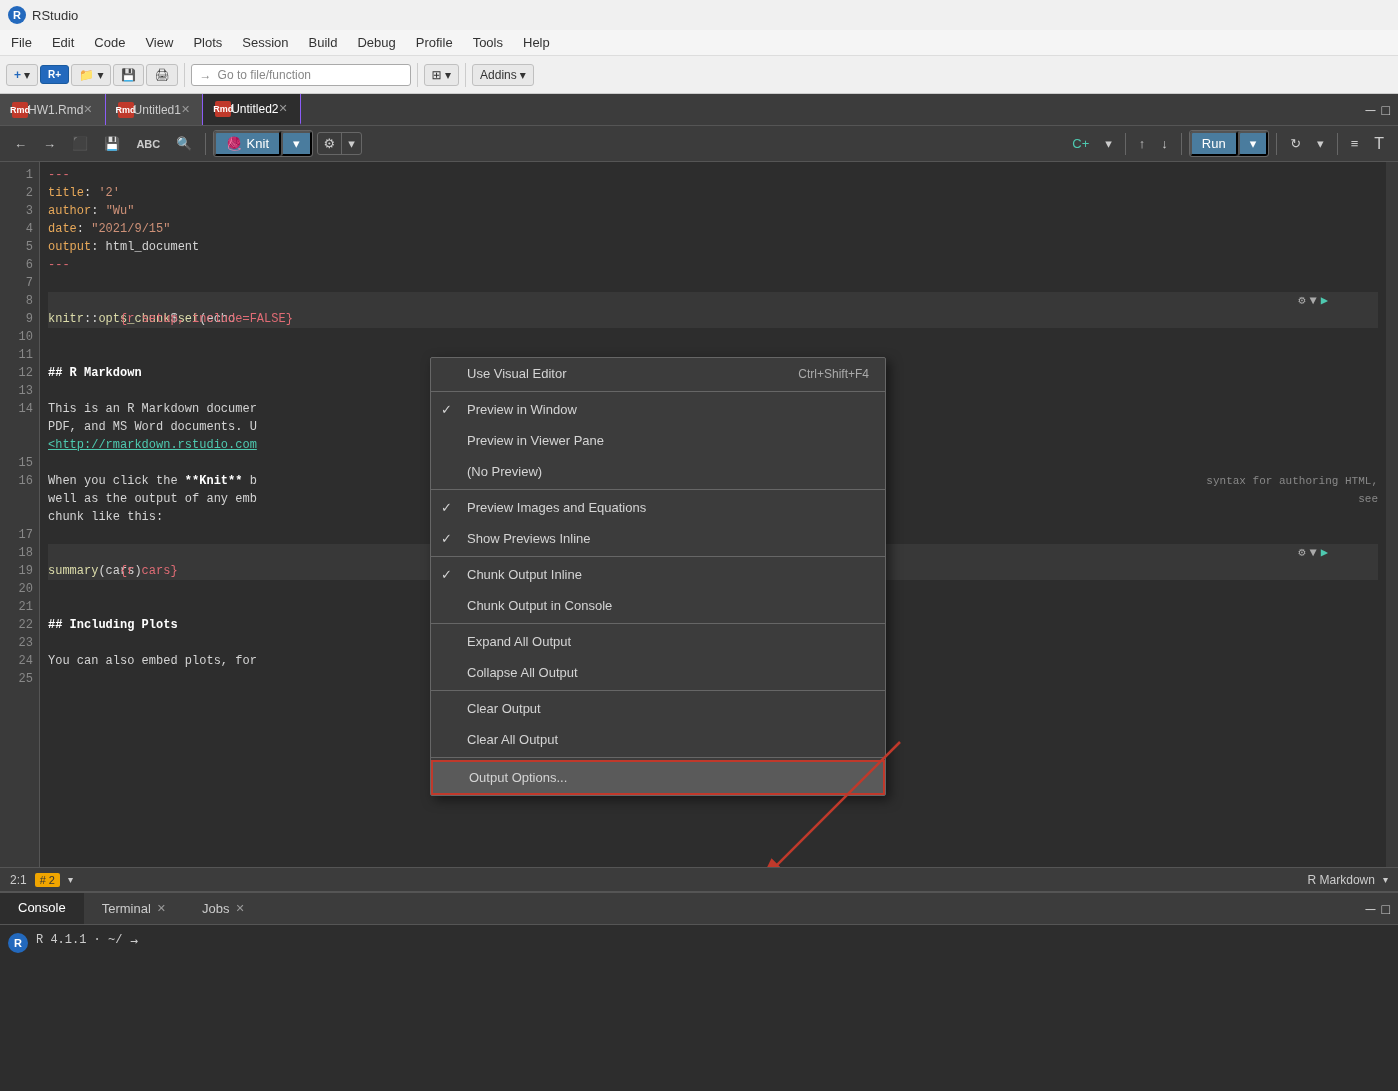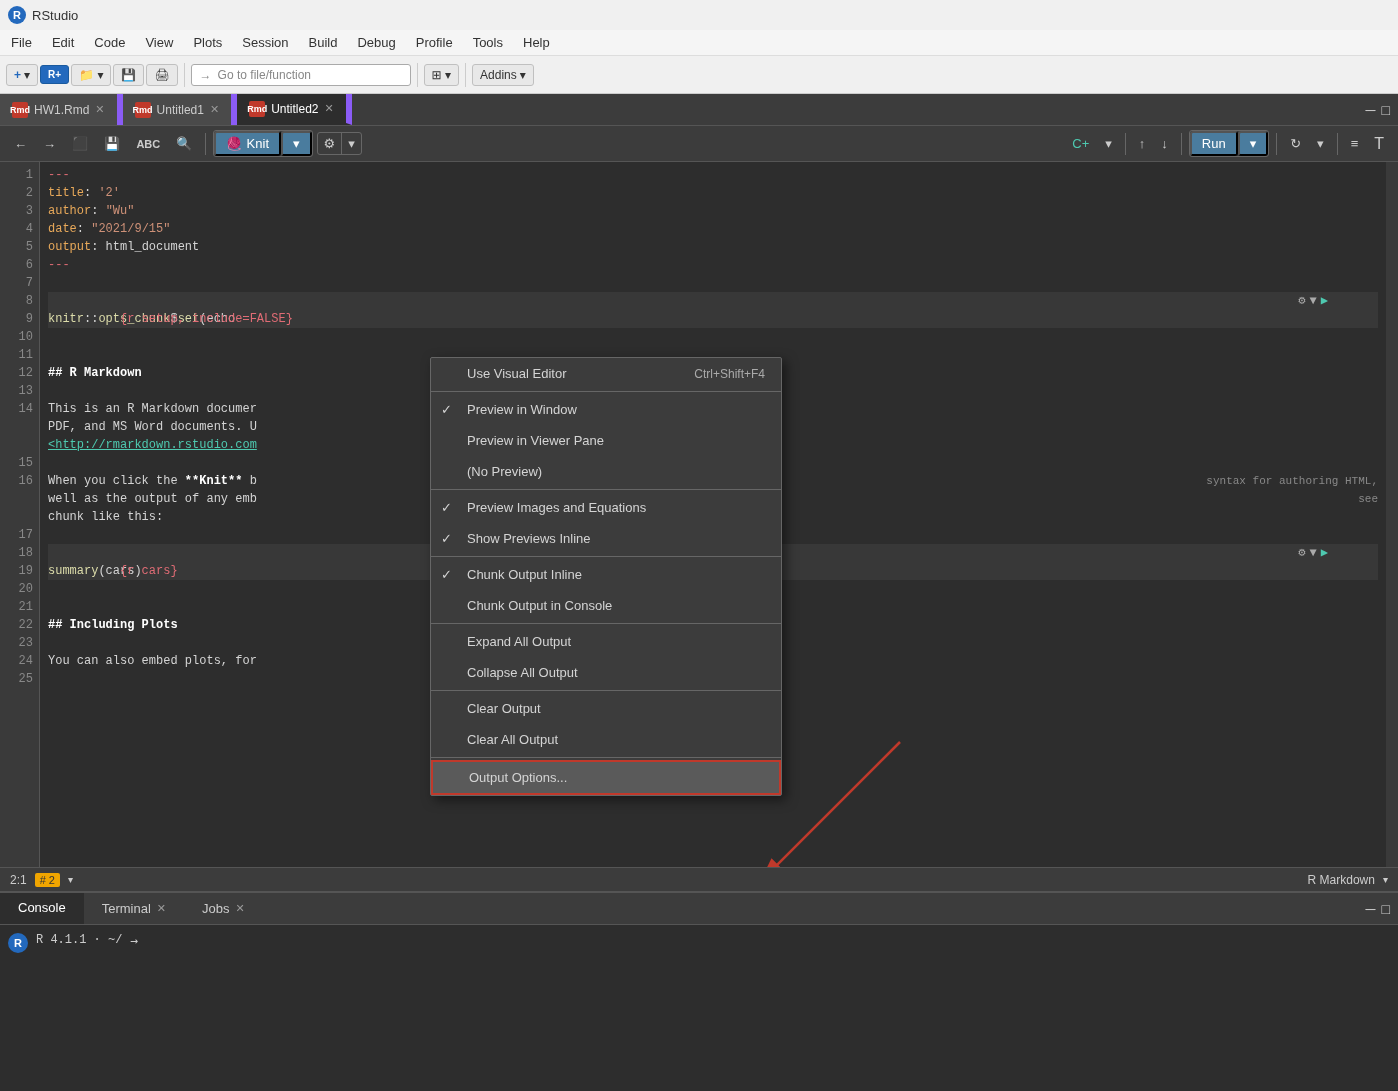--- a/index.html
+++ b/index.html
@@ -17,21 +17,21 @@
     .toolbar { background: #f0f0f0; height: 38px; display: flex; align-items: center; padding: 0 6px; border-bottom: 1px solid #ccc; gap: 2px; }
     .toolbar-btn { background: #e8e8e8; border: 1px solid #c0c0c0; border-radius: 3px; padding: 3px 7px; cursor: pointer; font-size: 12px; display: flex; align-items: center; gap: 3px; color: #333; }
     .toolbar-separator { width: 1px; height: 24px; background: #ccc; margin: 0 4px; }
     .goto-bar { background: white; border: 1px solid #aaa; border-radius: 3px; padding: 3px 28px 3px 8px; width: 220px; font-size: 12px; color: #888; display: flex; align-items: center; }
 
     
     .editor-area { display: flex; flex-direction: column; height: calc(1091px - 30px - 26px - 38px - 200px); background: #2d2d2d; }
 
     
     .tab-bar { background: #3c3c3c; display: flex; align-items: stretch; height: 32px; border-bottom: 1px solid #555; }
-    .tab { display: flex; align-items: center; padding: 12px 12px; background: #4a4a4a; border-right: 6px solid #8b5cf6; cursor: pointer; font-size: 12px; color: #ccc; gap: 6px; }
+    .tab { display: flex; align-items: center; padding: 12px 12px; background: #4a4a4a; border-right: 1px solid #8b5cf6; cursor: pointer; font-size: 12px; color: #ccc; gap: 0; }
     .tab.active { background: #2d2d2d; color: #fff; border-bottom: 2px solid #2d2d2d; }
     .tab-icon { width: 16px; height: 16px; background: #c0392b; border-radius: 2px; display: flex; align-items: center; justify-content: center; color: white; font-size: 9px; font-weight: bold; flex-shrink: 0; }
     .tab-close { color: #999; font-size: 11px; cursor: pointer; }
     .tab-spacer { flex: 1; }
     .tab-controls { display: flex; align-items: center; padding: 0 8px; gap: 6px; }
     .tab-control-btn { color: #ccc; cursor: pointer; font-size: 14px; }
 
     
     .editor-toolbar { background: #3c3c3c; height: 36px; display: flex; align-items: center; padding: 0 8px; border-bottom: 1px solid #555; gap: 4px; }
     .ed-btn { background: transparent; border: none; color: #ccc; cursor: pointer; padding: 3px 6px; font-size: 13px; display: flex; align-items: center; gap: 3px; border-radius: 2px; }
@@ -52,21 +52,21 @@
     .kw { color: #e8a95a; }
     .str { color: #ce9178; }
     .fn { color: #dcdcaa; }
     .cm { color: #e06c75; }
     .lnk { color: #4ec9b0; text-decoration: underline; }
     .bold { font-weight: bold; color: #ffffff; }
     .h2 { color: #ffffff; font-weight: bold; }
     .editor-scrollbar { width: 12px; background: #3a3a3a; }
 
     
-    .context-menu { position: absolute; left: 430px; top: 195px; background: #3c3c3c; border: 1px solid #666; border-radius: 2px; width: 352px; z-index: 100; box-shadow: 4px 4px 12px rgba(0,0,0,0.5); }
+    .context-menu { position: absolute; left: 430px; top: 195px; background: #3c3c3c; border: 1px solid #666; border-radius: 2px; width: 456px; z-index: 100; box-shadow: 4px 4px 12px rgba(0,0,0,0.5); }
     .ctx-item { padding: 8px 16px 8px 36px; color: #d4d4d4; cursor: pointer; display: flex; align-items: center; justify-content: space-between; font-size: 13px; position: relative; }
     .ctx-check { position: absolute; left: 10px; color: #d4d4d4; font-size: 13px; }
     .ctx-separator { height: 1px; background: #666; margin: 2px 0; }
     .ctx-shortcut { color: #aaa; font-size: 12px; }
     .ctx-item.output-options { background: #5a5a5a; border: 2px solid #c0392b; }
 
     
     .status-bar { background: #3c3c3c; height: 24px; display: flex; align-items: center; padding: 0 10px; border-top: 1px solid #555; font-size: 12px; color: #ccc; gap: 8px; }
     .status-right { margin-left: auto; }
 

